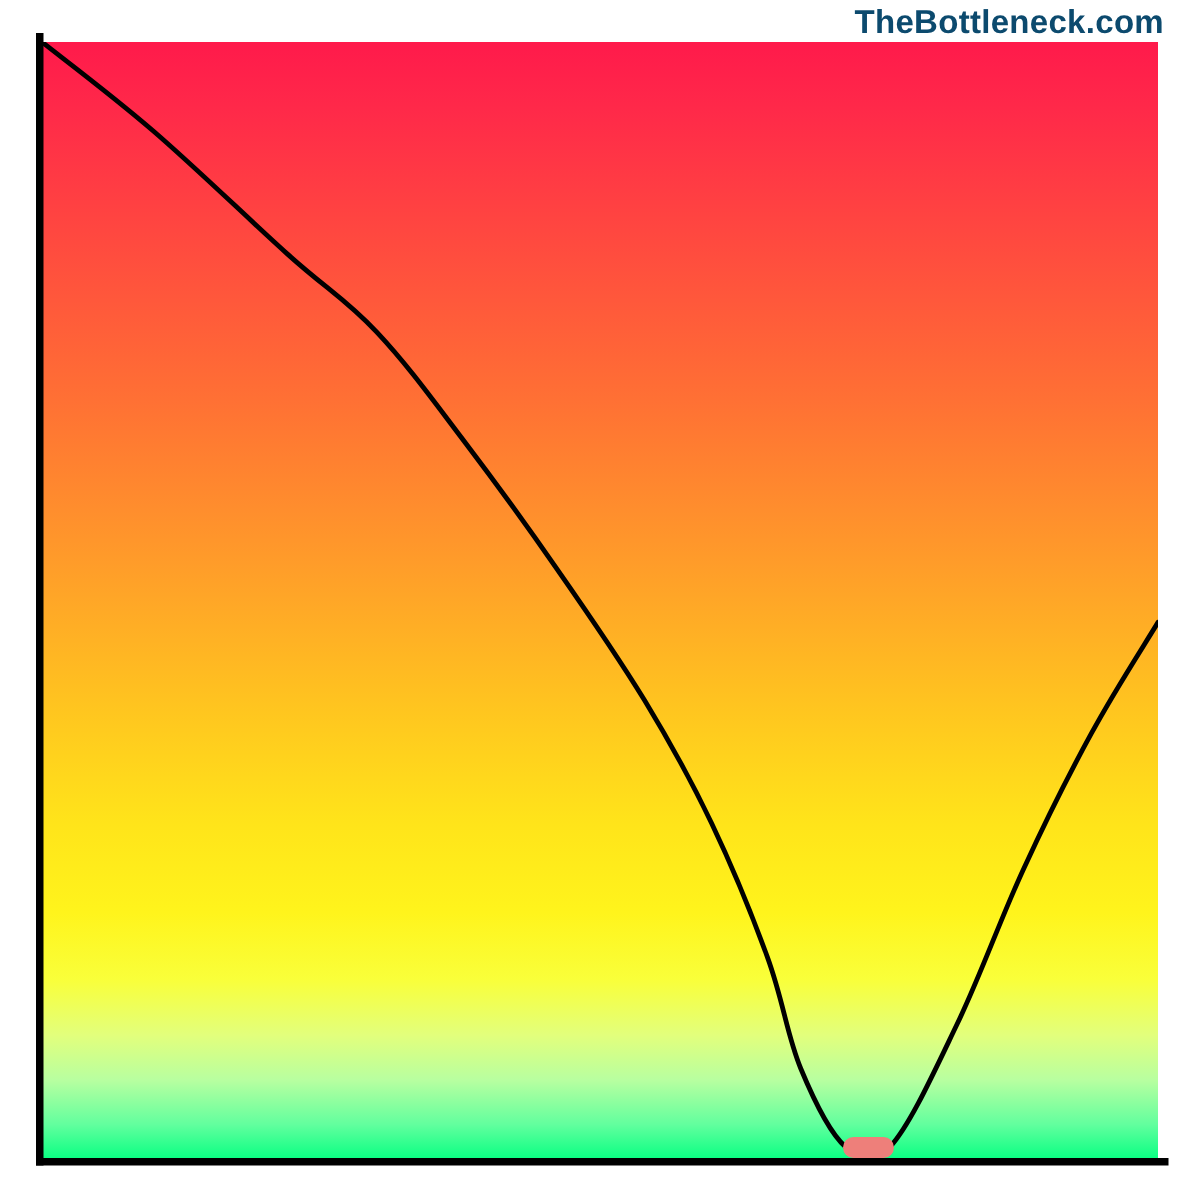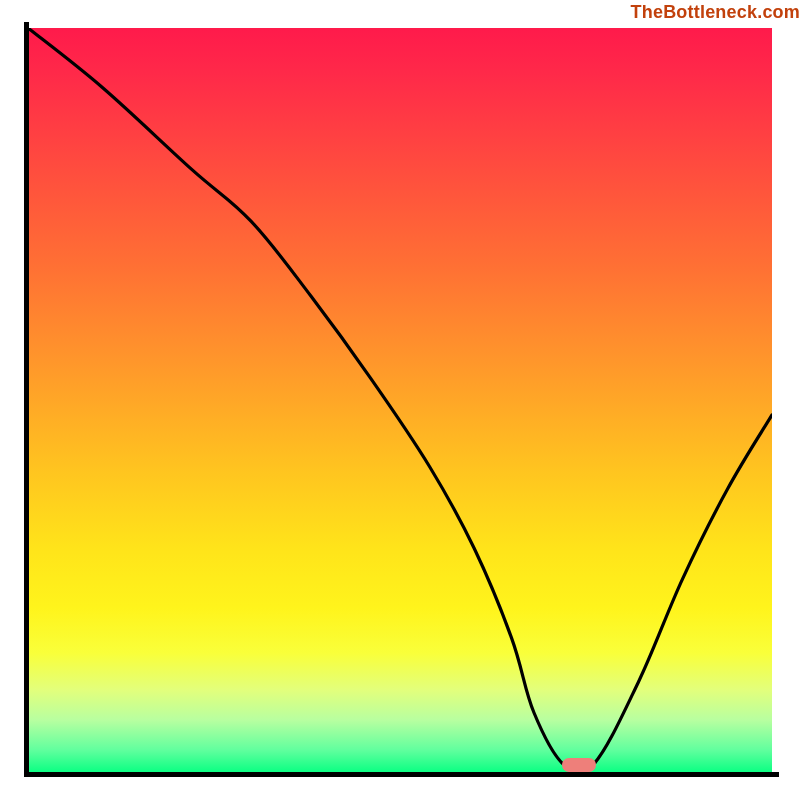--- a/index.html
+++ b/index.html
@@ -56,25 +56,25 @@
   .curve-svg {
     position: absolute;
     left: 28px;
     top: 28px;
     width: 744px;
     height: 744px;
   }
   .attribution {
     position: absolute;
     top: 2px;
-    right: 0;
+    right: 24px;
     font-family: Arial, Helvetica, sans-serif;
-    font-size: 18px;
+    font-size: 22px;
     font-weight: 600;
-    color: #c2410c;
+    color: #0c4a6e;
     letter-spacing: 0.2px;
   }
   .marker {
     position: absolute;
     width: 34px;
     height: 14px;
     border-radius: 7px;
     background: #ee7f7a;
     transform: translate(-50%, -50%);
   }

